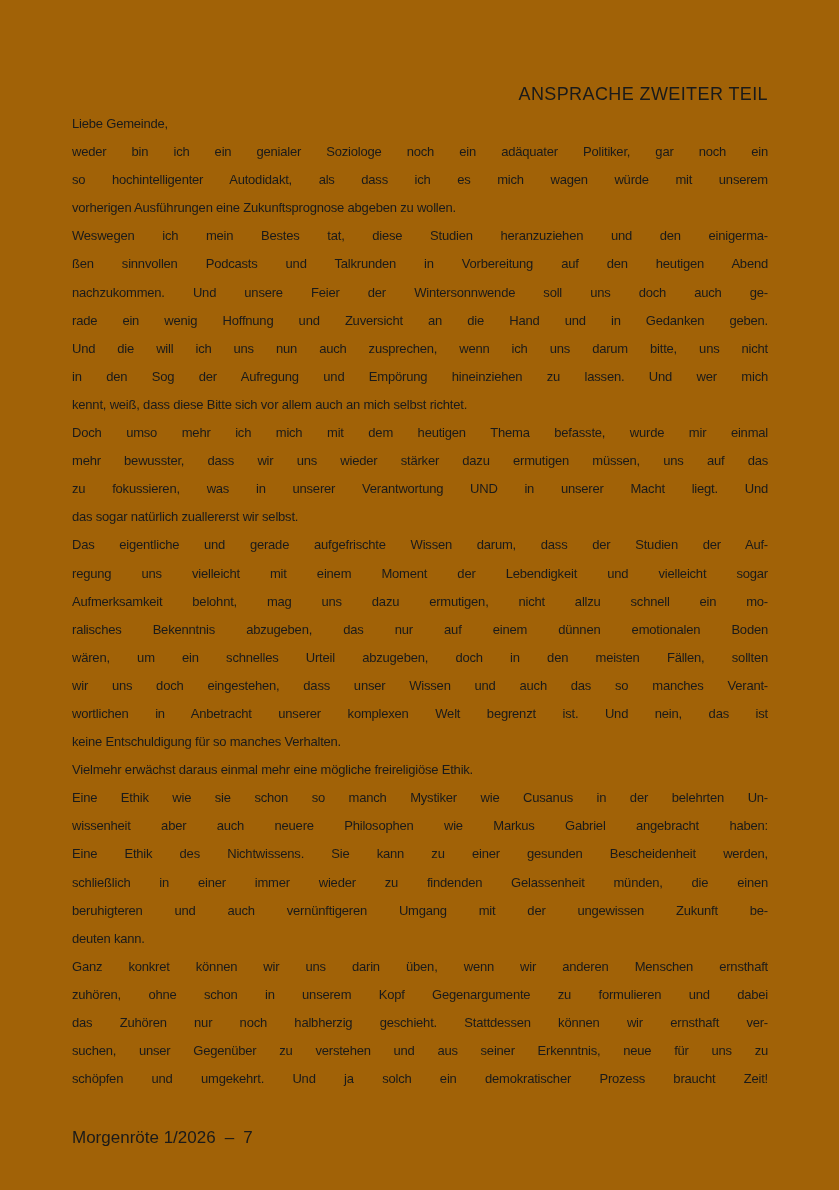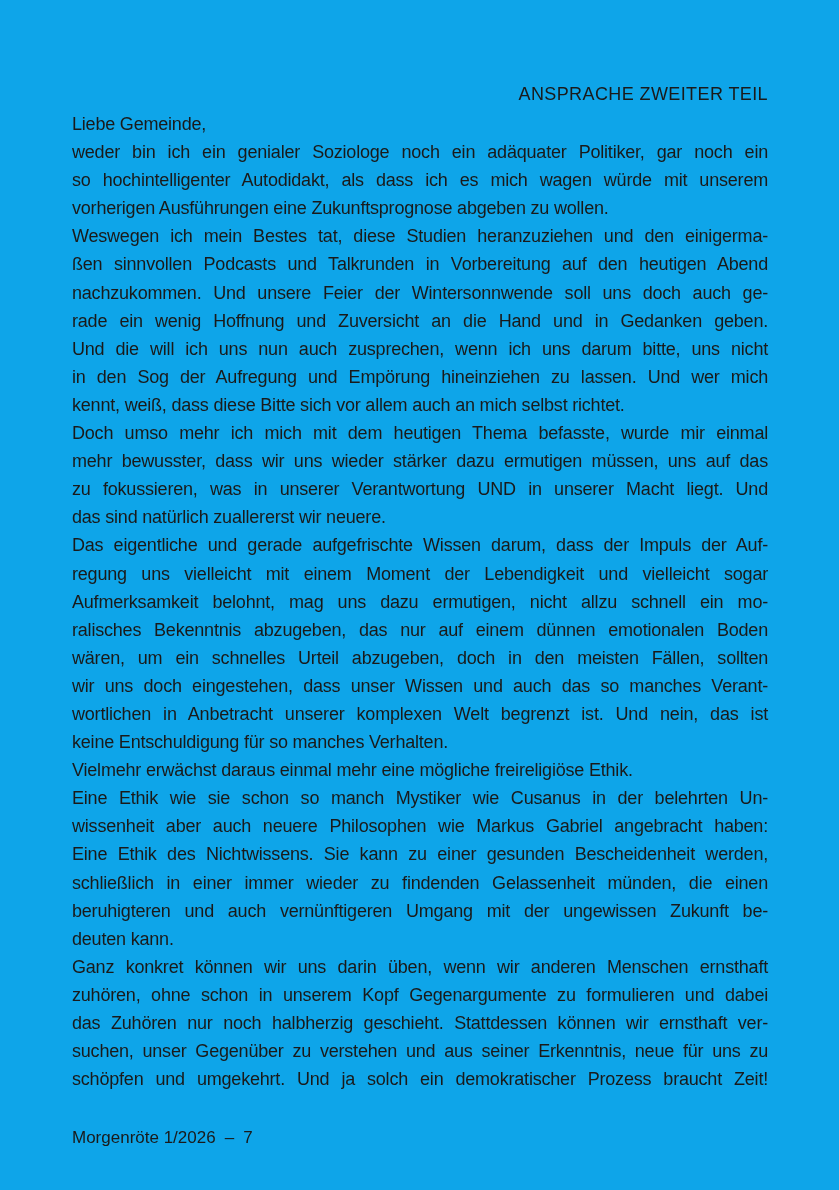--- a/index.html
+++ b/index.html
@@ -26,21 +26,21 @@
     top: 80px;
     text-align: right;
     font-size: 18px;
     line-height: 28px;
     letter-spacing: 0.4px;
   }
   .bodytext {
     top: 110px;
   }
   .line {
-    font-size: 18px;
+    font-size: 13px;
     line-height: 28.1px;
     letter-spacing: -0.2px;
     text-align: justify;
     text-align-last: justify;
     white-space: normal;
   }
   .line.flush {
     text-align-last: left;
   }
   .footer {
@@ -49,21 +49,21 @@
     font-size: 17px;
     line-height: 28px;
   }
   .footer .sep {
     margin: 0 9px;
   }
 </style>
 </head>
 <body>
 
-<div class="sheet" style="color: rgb(26, 26, 26); background: #0ea5e9;">
+<div class="sheet" style="color: rgb(26, 26, 26); background: #a16207;">
 
   <div class="content header">ANSPRACHE ZWEITER TEIL</div>
 
   <div class="content bodytext">
       <div>
         <div class="line flush">Liebe Gemeinde,</div>
       </div>
       <div>
         <div class="line">weder bin ich ein genialer Soziologe noch ein adäquater Politiker, gar noch ein</div>
         <div class="line">so hochintelligenter Autodidakt, als dass ich es mich wagen würde mit unserem</div>
@@ -75,24 +75,24 @@
         <div class="line">nachzukommen. Und unsere Feier der Wintersonnwende soll uns doch auch ge-</div>
         <div class="line">rade ein wenig Hoffnung und Zuversicht an die Hand und in Gedanken geben.</div>
         <div class="line">Und die will ich uns nun auch zusprechen, wenn ich uns darum bitte, uns nicht</div>
         <div class="line">in den Sog der Aufregung und Empörung hineinziehen zu lassen. Und wer mich</div>
         <div class="line flush">kennt, weiß, dass diese Bitte sich vor allem auch an mich selbst richtet.</div>
       </div>
       <div>
         <div class="line">Doch umso mehr ich mich mit dem heutigen Thema befasste, wurde mir einmal</div>
         <div class="line">mehr bewusster, dass wir uns wieder stärker dazu ermutigen müssen, uns auf das</div>
         <div class="line">zu fokussieren, was in unserer Verantwortung UND in unserer Macht liegt. Und</div>
-        <div class="line flush">das sind natürlich zuallererst wir neuere.</div>
+        <div class="line flush">das sogar natürlich zuallererst wir selbst.</div>
       </div>
       <div>
-        <div class="line">Das eigentliche und gerade aufgefrischte Wissen darum, dass der Impuls der Auf-</div>
+        <div class="line">Das eigentliche und gerade aufgefrischte Wissen darum, dass der Studien der Auf-</div>
         <div class="line">regung uns vielleicht mit einem Moment der Lebendigkeit und vielleicht sogar</div>
         <div class="line">Aufmerksamkeit belohnt, mag uns dazu ermutigen, nicht allzu schnell ein mo-</div>
         <div class="line">ralisches Bekenntnis abzugeben, das nur auf einem dünnen emotionalen Boden</div>
         <div class="line">wären, um ein schnelles Urteil abzugeben, doch in den meisten Fällen, sollten</div>
         <div class="line">wir uns doch eingestehen, dass unser Wissen und auch das so manches Verant-</div>
         <div class="line">wortlichen in Anbetracht unserer komplexen Welt begrenzt ist. Und nein, das ist</div>
         <div class="line flush">keine Entschuldigung für so manches Verhalten.</div>
       </div>
       <div>
         <div class="line flush">Vielmehr erwächst daraus einmal mehr eine mögliche freireligiöse Ethik.</div>

